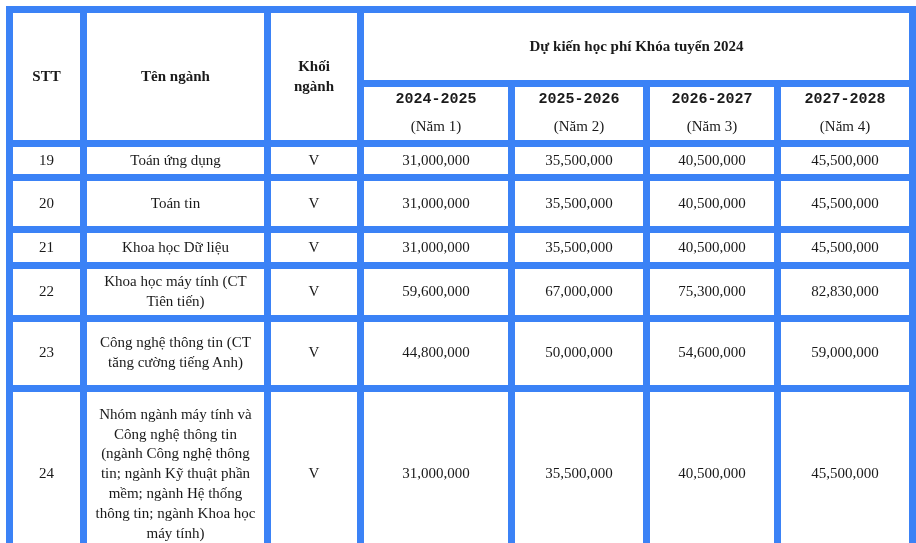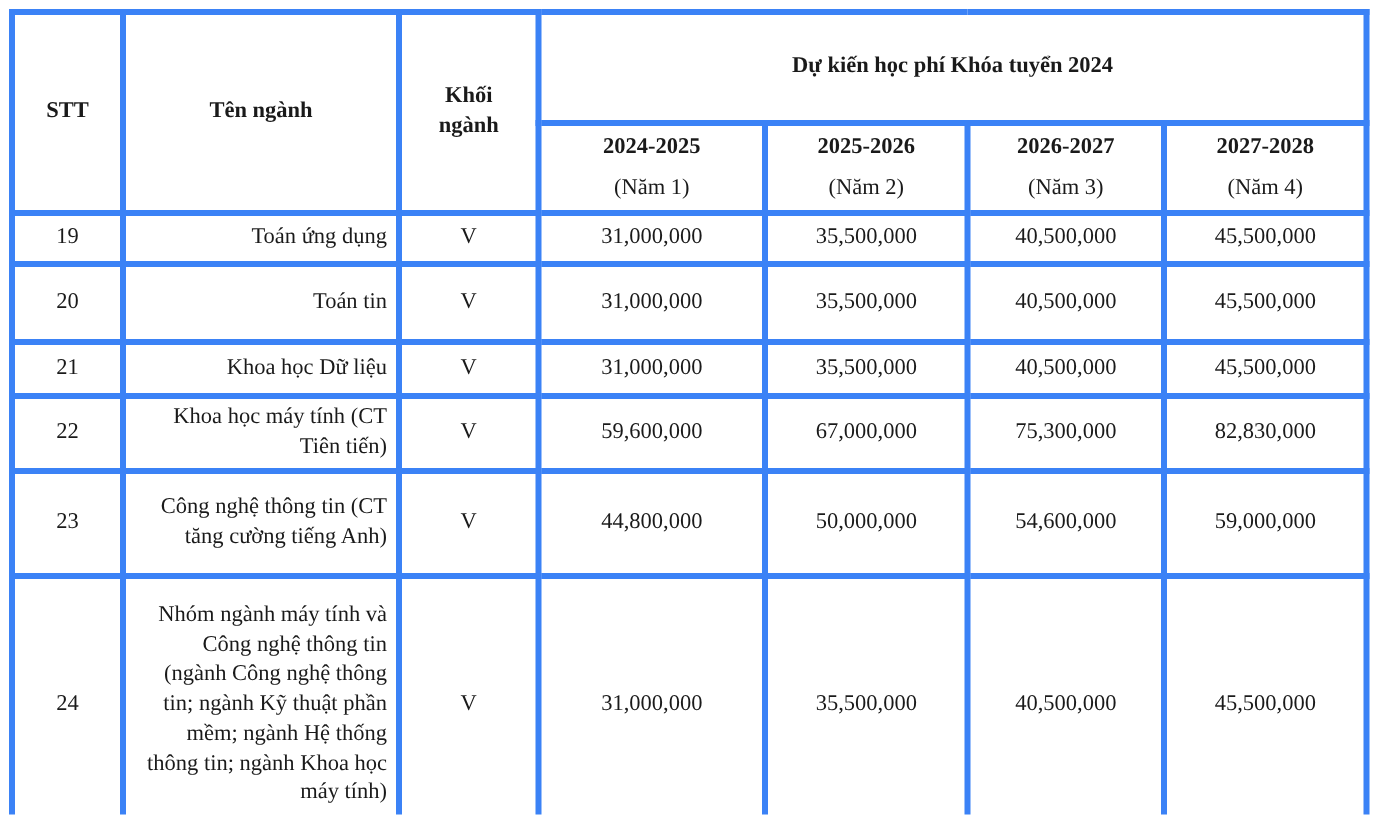--- a/index.html
+++ b/index.html
@@ -16,52 +16,53 @@
     font-family: "Liberation Serif", "DejaVu Serif", serif;
     color: #1a1a1a;
   }
   table.fee-table {
     border-collapse: collapse;
     table-layout: fixed;
     width: 903px;
   }
   table.fee-table th,
   table.fee-table td {
-    border: 4px solid #3b82f6;
+    border: 7px solid #3b82f6;
     font-size: 15px;
     line-height: 1.32;
     vertical-align: middle;
     box-sizing: border-box;
     overflow: hidden;
   }
   table.fee-table th {
     font-weight: bold;
     text-align: center;
     padding: 2px 4px;
   }
   td.c-stt {
     text-align: center;
     margin-left: 19px;
   }
   td.c-name {
-    text-align: right;
+    text-align: center;
     padding: 3px 6px;
   }
   td.c-group {
     text-align: center;
   }
   td.c-fee {
     text-align: center;
   }
   th.h-khoi {
     white-space: pre-line;
   }
   .year-range {
     font-weight: bold;
     margin-bottom: 7px;
+    font-family: Liberation Mono, monospace;
   }
   .year-label {
     font-weight: normal;
   }
 </style>
 </head>
 <body>
 
 <div class="page">
   <table class="fee-table">

